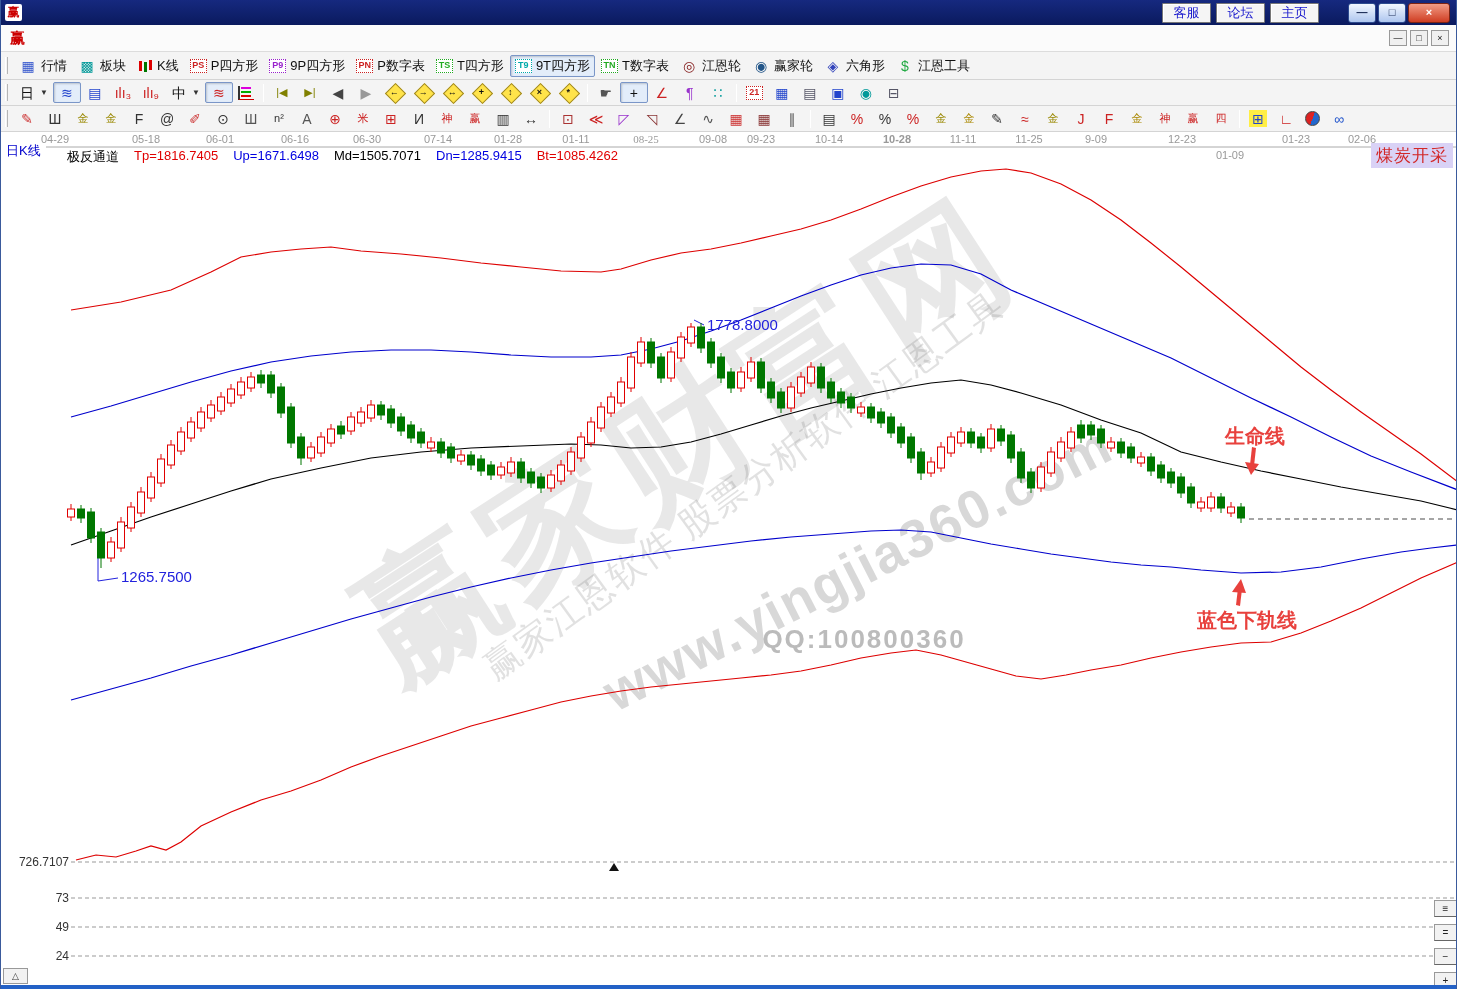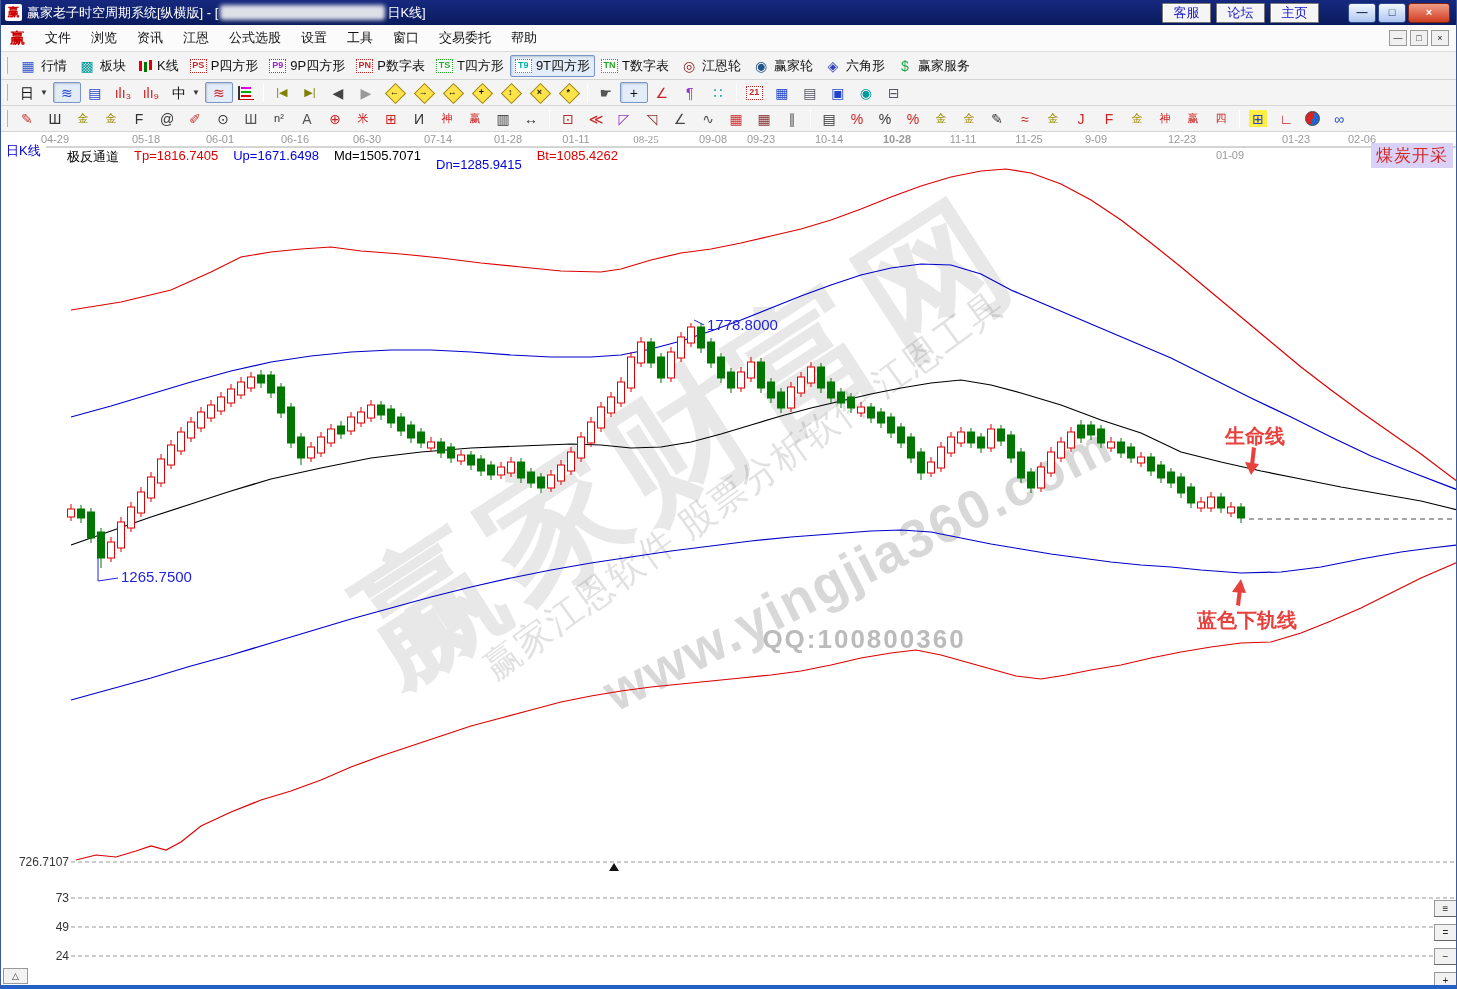--- a/index.html
+++ b/index.html
@@ -59,50 +59,33 @@
   .rbtns button{width:23px;height:17px;background:#f2f2f2;border:1px solid #999;border-bottom-color:#666;color:#222;font-size:10px;line-height:1;padding:0;}
   .bottombar{position:absolute;left:0;bottom:0;width:100%;height:4px;background:#2361c6;}
 </style>
 </head>
 <body>
 
 <div class="page">
 
   <div class="titlebar">
     <span class="app-logo">赢</span>
-    <span class="title-text">
-        <span>赢家老子时空周期系统[纵横版] - [</span>
-        <span class="redacted"></span>
-        <span>日K线]</span>
-      </span>
     <span class="tb-spacer"></span>
     <button class="tb-link">客服</button>
     <button class="tb-link">论坛</button>
     <button class="tb-link">主页</button>
     <span class="winbtns">
       <button class="win-btn">—</button>
       <button class="win-btn">□</button>
       <button class="win-btn close">×</button>
     </span>
   </div>
 
   <div class="menubar">
     <span class="menu-logo">赢</span>
-    <span id="menu-items" style="display:flex;">
-        <span class="menu-item">文件</span>
-        <span class="menu-item">浏览</span>
-        <span class="menu-item">资讯</span>
-        <span class="menu-item">江恩</span>
-        <span class="menu-item">公式选股</span>
-        <span class="menu-item">设置</span>
-        <span class="menu-item">工具</span>
-        <span class="menu-item">窗口</span>
-        <span class="menu-item">交易委托</span>
-        <span class="menu-item">帮助</span>
-      </span>
     <span class="mdi">
       <button>—</button>
       <button>□</button>
       <button>×</button>
     </span>
   </div>
 
   <div class="toolbar t1" id="toolbar1">
       <span class="handle"></span>
       <button class="tbtn">
@@ -148,21 +131,21 @@
       <button class="tbtn">
         <span class="ic" style="color: rgb(34, 85, 136);">◉</span>
         <span>赢家轮</span>
       </button>
       <button class="tbtn">
         <span class="ic" style="color: rgb(51, 68, 187);">◈</span>
         <span>六角形</span>
       </button>
       <button class="tbtn">
         <span class="ic" style="color: rgb(34, 170, 68);">$</span>
-        <span>赢家服务</span>
+        <span>江恩工具</span>
       </button>
     </div>
   <div class="toolbar t2" id="toolbar2">
       <span class="handle"></span>
       <button class="tbtn">
         <span class="ic" style="color: rgb(17, 17, 17);">日</span>
         <span class="drop">▼</span>
       </button>
       <button class="tbtn pressed">
         <span class="ic" style="color: rgb(34, 68, 204);">≋</span>
@@ -710,21 +693,21 @@
         <span style="left: 1181px;">12-23</span>
         <span style="left: 1229px; margin-top: 16px;">01-09</span>
         <span style="left: 1295px;">01-23</span>
         <span style="left: 1361px;">02-06</span>
       </div>
     <div class="params" id="indicator-params">
         <span style="color: rgb(0, 0, 0);">极反通道</span>
         <span style="color: rgb(224, 0, 0);">Tp=1816.7405</span>
         <span style="color: rgb(0, 0, 224);">Up=1671.6498</span>
         <span style="color: rgb(0, 0, 0);">Md=1505.7071</span>
-        <span style="color: rgb(0, 0, 224); margin-top: 9px;">Dn=1285.9415</span>
+        <span style="color: rgb(0, 0, 224);">Dn=1285.9415</span>
         <span style="color: rgb(224, 0, 0);">Bt=1085.4262</span>
       </div>
     <span class="sector">煤炭开采</span>
     <button class="corner-btn">△</button>
     <div class="rbtns" id="right-buttons">
         <button>≡</button>
         <button>=</button>
         <button>−</button>
         <button>+</button>
       </div>

